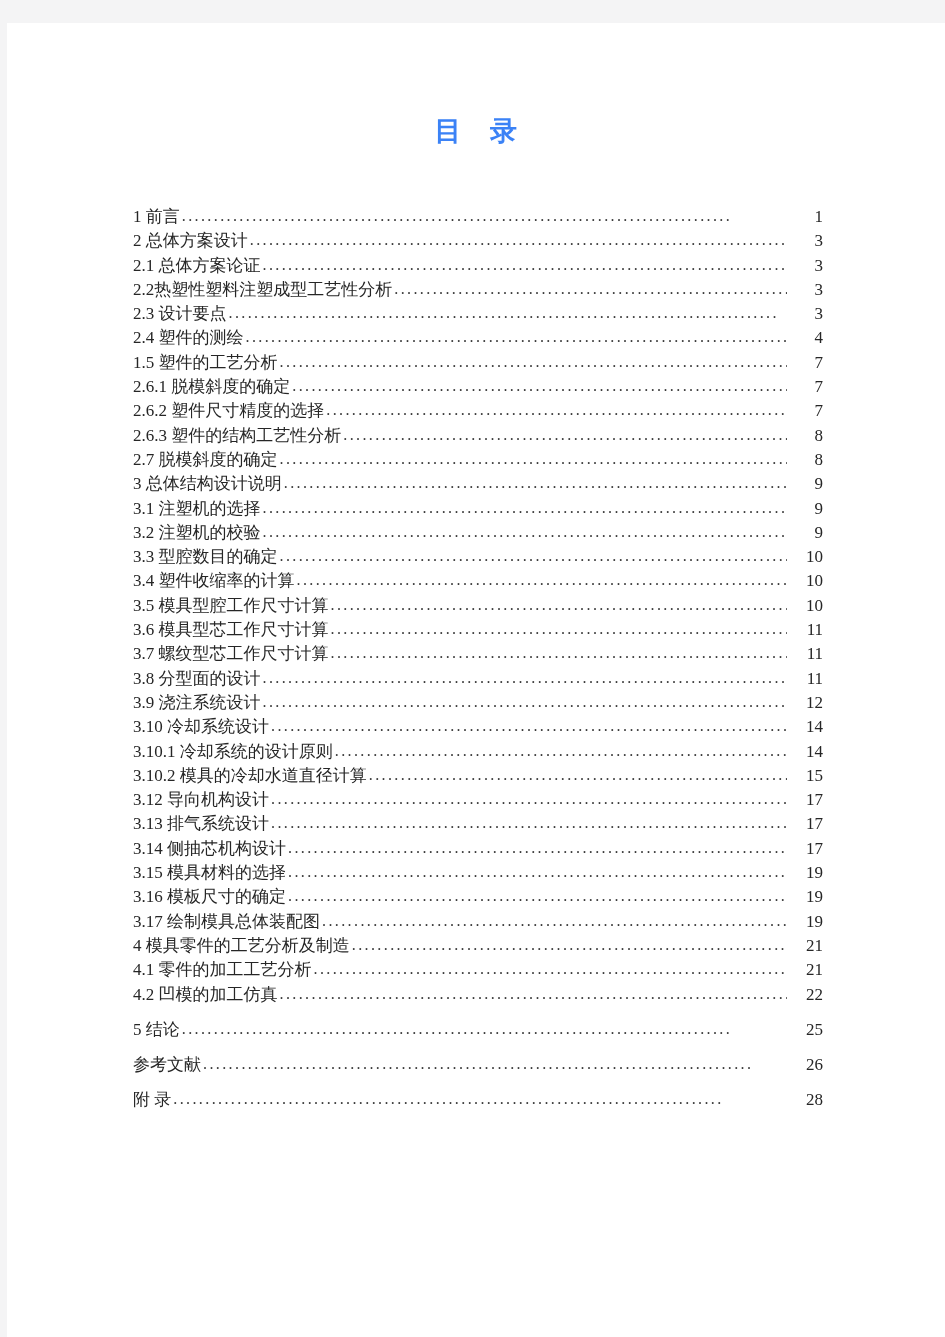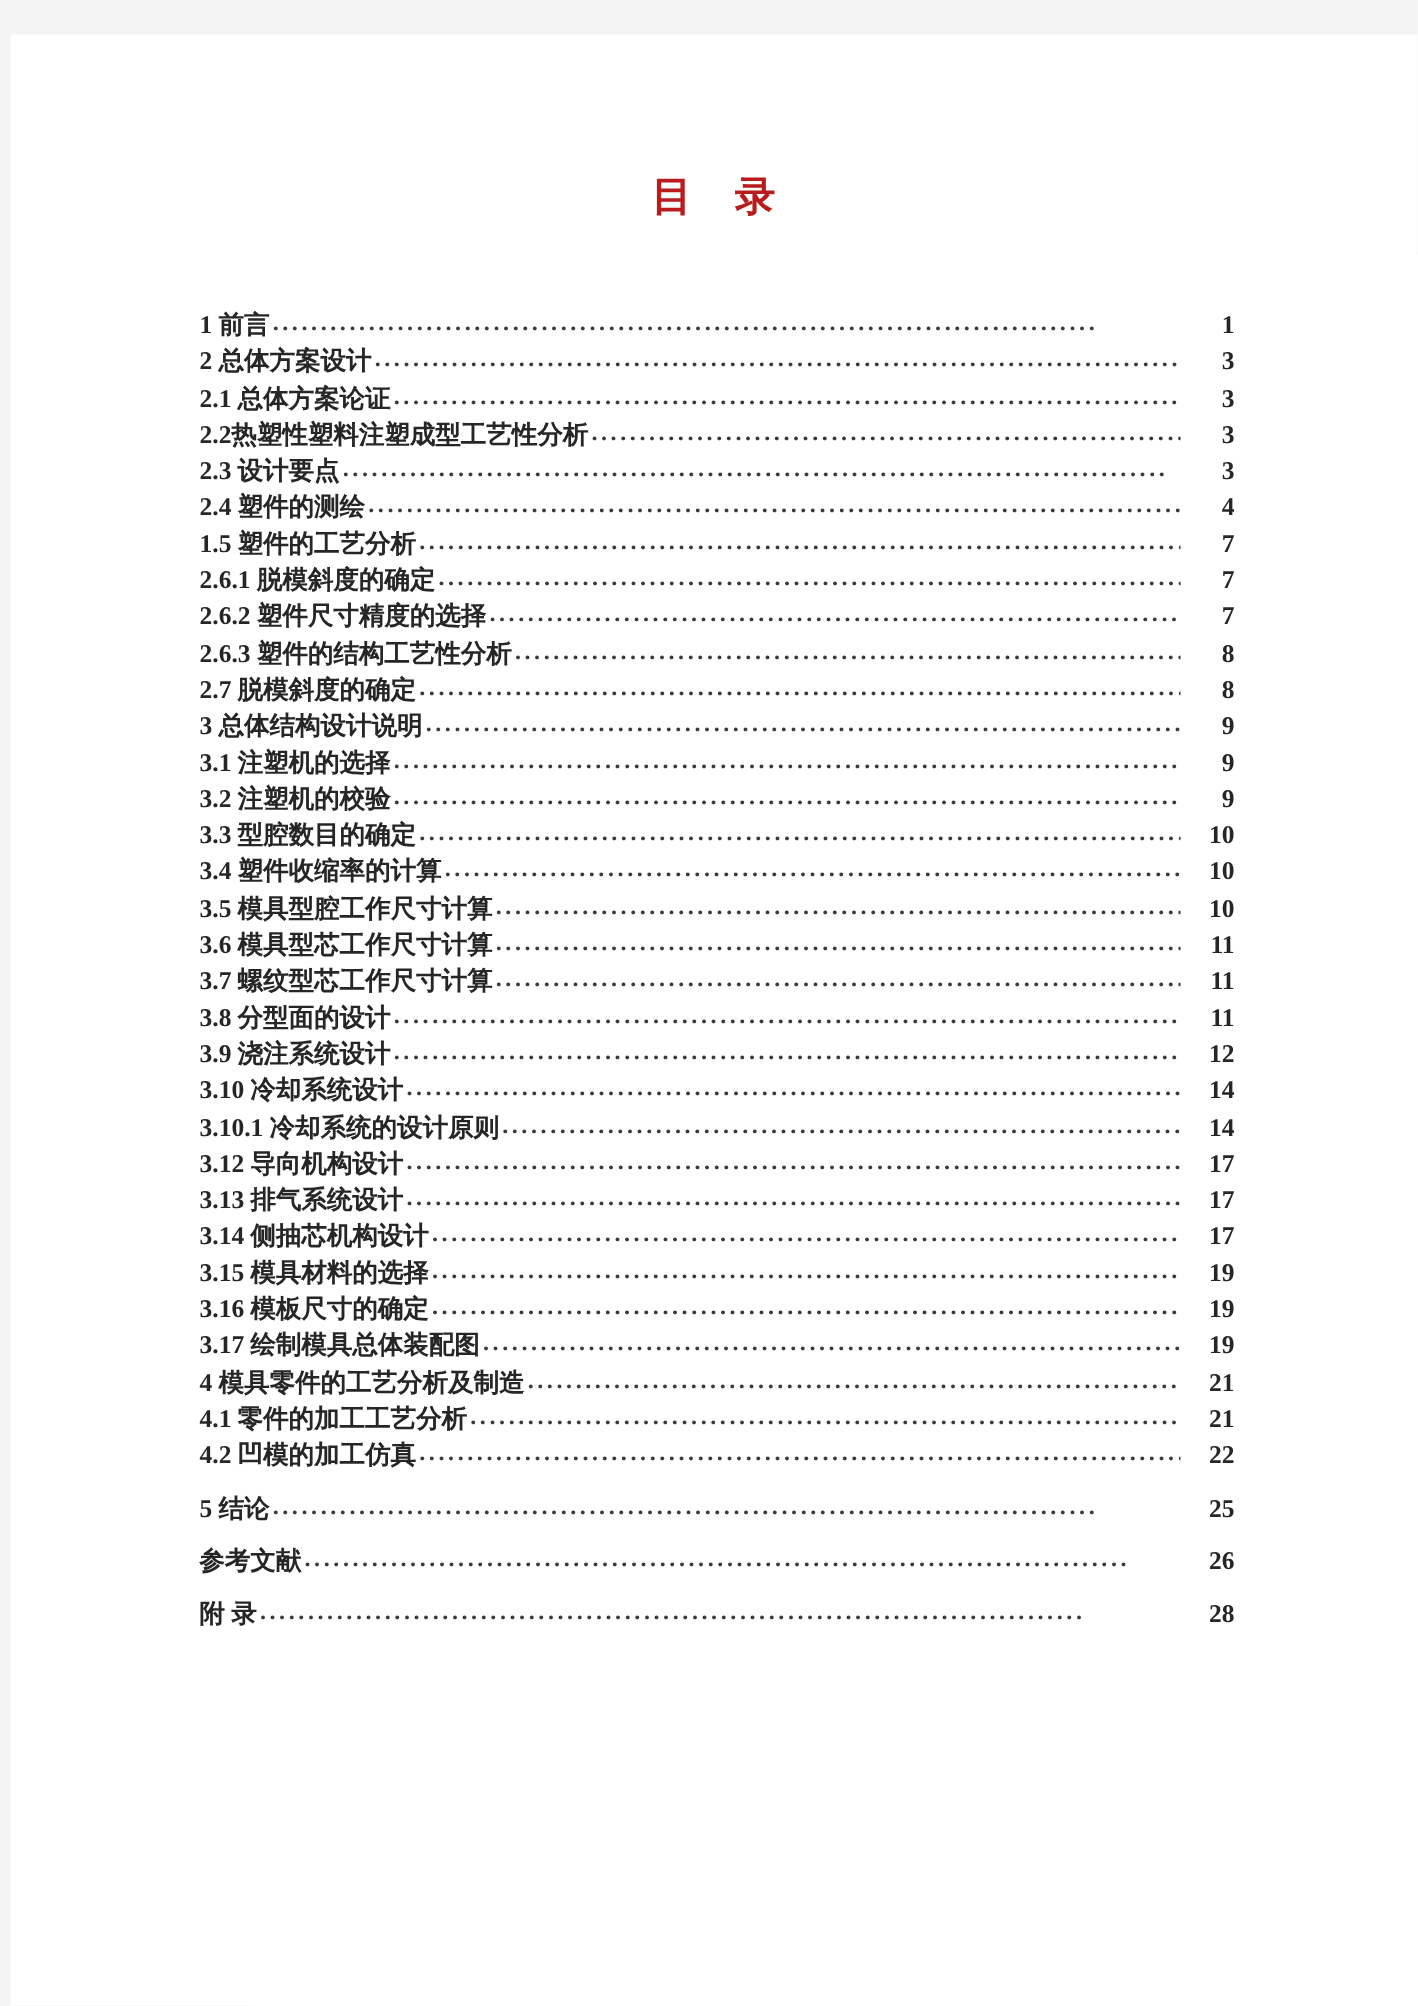--- a/index.html
+++ b/index.html
@@ -32,32 +32,31 @@
   .doc-title {
     position: absolute;
     left: 0;
     top: 90px;
     width: 938px;
     text-align: center;
     font-family: "Liberation Sans", "DejaVu Sans", sans-serif;
     font-weight: bold;
     font-size: 27px;
     letter-spacing: 0.5px;
-    color: #b91c1c;
+    color: #3b82f6;
   }
   .doc-title .gap {
     display: inline-block;
     width: 28px;
   }
   .toc {
     position: absolute;
     left: 126px;
     top: 182px;
     width: 690px;
-    font-weight: bold;
   }
   .toc-entry {
     display: flex;
     align-items: flex-end;
     font-size: 17px;
     line-height: 24.3px;
     color: #262626;
     white-space: nowrap;
   }
   .toc-entry .label {
@@ -210,20 +209,25 @@
           <span class="label">3.10 冷却系统设计</span>
           <span class="leader"></span>
           <span class="pageno">14</span>
         </div>
         <div class="toc-entry">
           <span class="label">3.10.1 冷却系统的设计原则</span>
           <span class="leader"></span>
           <span class="pageno">14</span>
         </div>
         <div class="toc-entry">
+          <span class="label">3.10.2 模具的冷却水道直径计算</span>
+          <span class="leader"></span>
+          <span class="pageno">15</span>
+        </div>
+        <div class="toc-entry">
           <span class="label">3.12 导向机构设计</span>
           <span class="leader"></span>
           <span class="pageno">17</span>
         </div>
         <div class="toc-entry">
           <span class="label">3.13 排气系统设计</span>
           <span class="leader"></span>
           <span class="pageno">17</span>
         </div>
         <div class="toc-entry">

